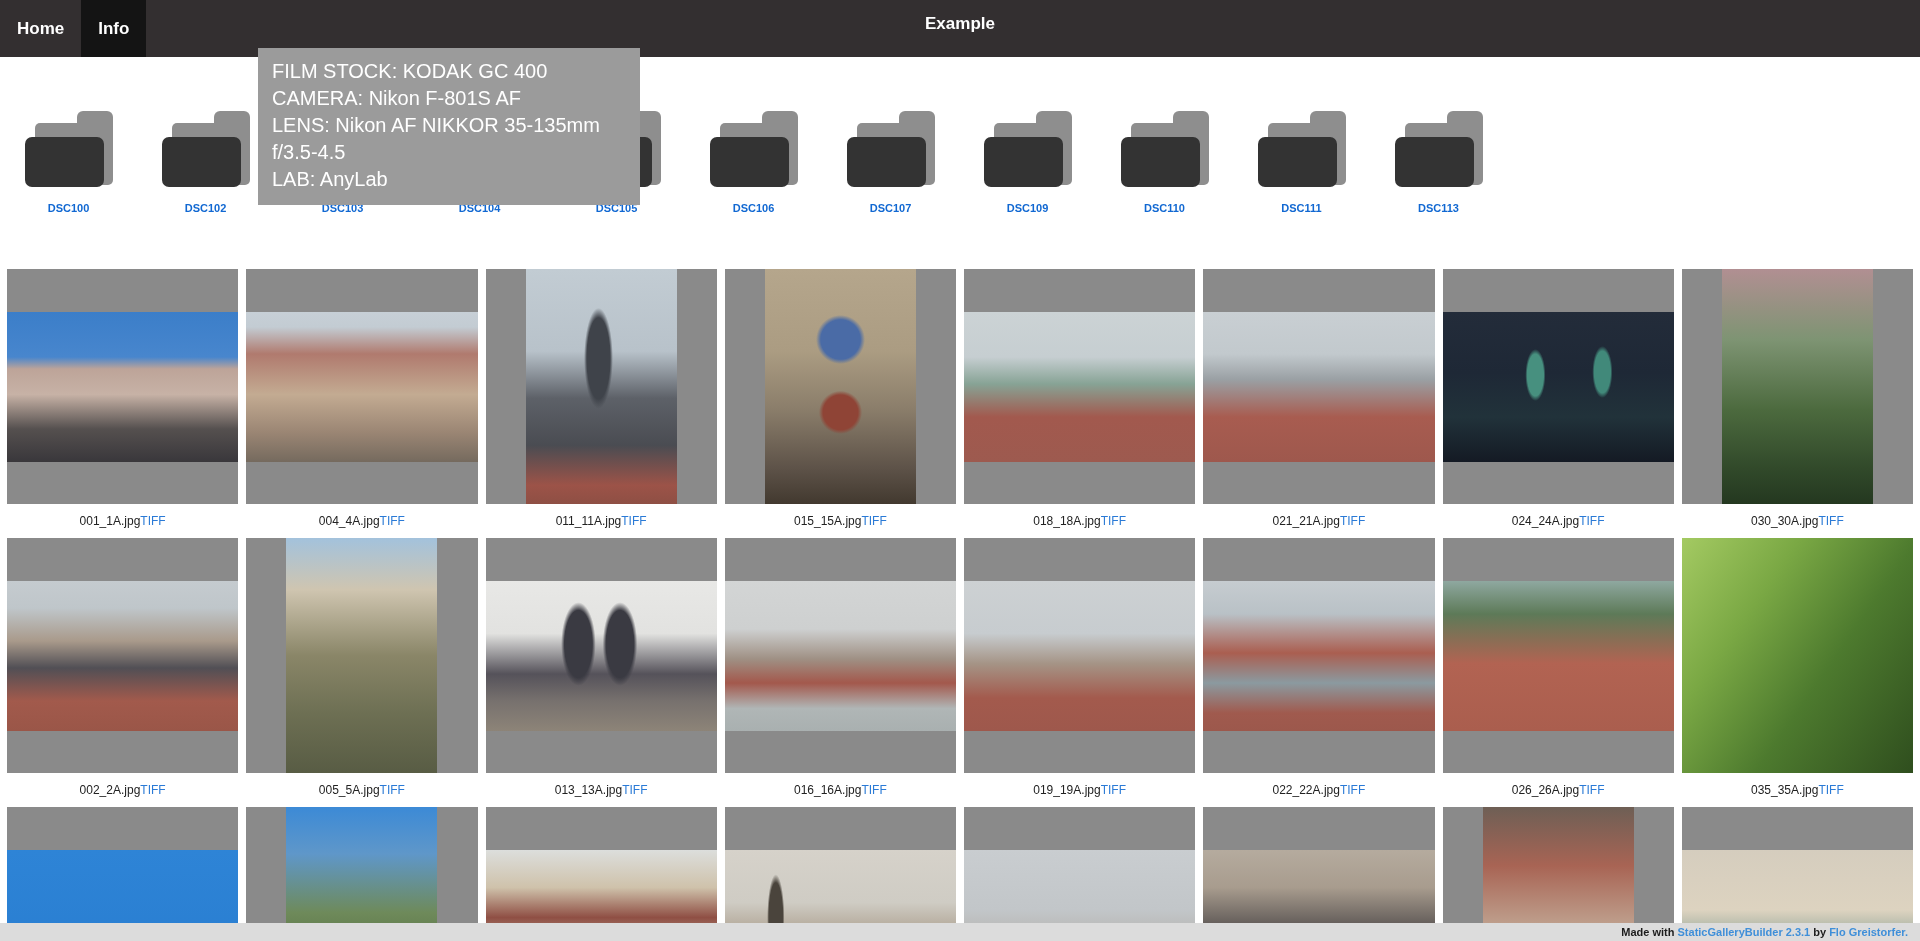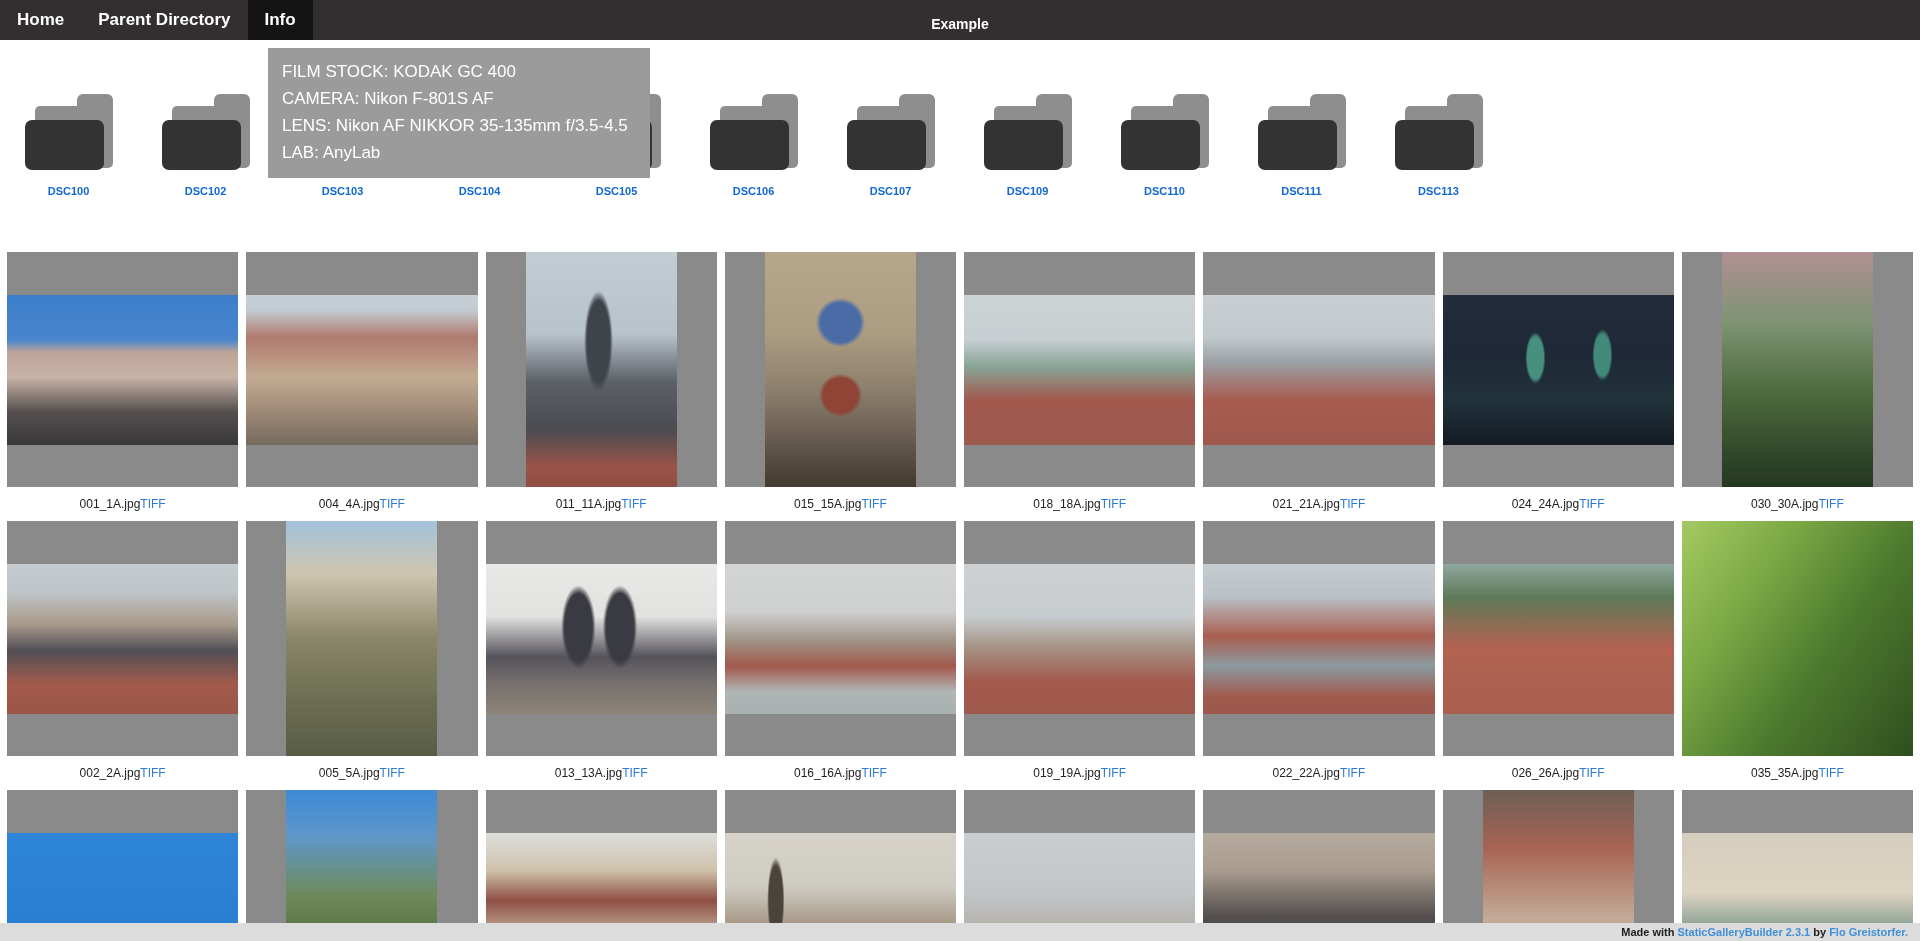--- a/index.html
+++ b/index.html
@@ -1,30 +1,30 @@
 <!DOCTYPE html>
 <html style="--nav-bg: #332f30; --nav-active: #141414; --tooltip-bg: #9b9b9b; --link-blue: #1168d2; --tiff-blue: #2a7ad6; --cell-gray: #8a8a8a; --folder-back: #8e8e8e; --folder-front: #333333; --footer-bg: #dcdcdc; --footer-link: #3f8fd9;"><head>
 <meta charset="utf-8">
 <style>
   * { margin:0; padding:0; box-sizing:border-box; }
   html,body { width:1920px; height:941px; overflow:hidden; background:#fff;
               font-family:"Liberation Sans", sans-serif; }
 
   
-  .navbar { position:relative; height:40px; background:var(--nav-bg); display:flex; align-items:stretch; }
+  .navbar { position:relative; height:57px; background:var(--nav-bg); display:flex; align-items:stretch; }
   .nav-item { display:flex; align-items:center; padding:0 17px; color:#fff; font-size:17px;
               font-weight:bold; cursor:pointer; }
   .nav-item.active { background:var(--nav-active); }
   .nav-title { position:absolute; left:0; right:0; top:0; height:48px; display:flex;
-               align-items:center; justify-content:center; color:#fff; font-size:14px;
+               align-items:center; justify-content:center; color:#fff; font-size:17px;
                font-weight:bold; pointer-events:none; }
 
   
-  .tooltip { position:absolute; left:268px; top:48px; width:382px; z-index:10;
-             background:var(--tooltip-bg); color:#fff; font-size:17px; line-height:27px;
+  .tooltip { position:absolute; left:258px; top:48px; width:382px; z-index:10;
+             background:var(--tooltip-bg); color:#fff; font-size:20px; line-height:27px;
              padding:10px 14px 12px 14px; }
 
   
   .folder-strip { display:flex; margin-top:54px; }
   .folder-item { width:137px; display:flex; flex-direction:column; align-items:center; cursor:pointer; }
   .folder-icon { position:relative; width:88px; height:76px; }
   .folder-back { position:absolute; left:10px; right:0; top:12px; bottom:2px;
                  background:var(--folder-back); border-radius:5px; }
   .folder-tab  { position:absolute; right:0; top:0; width:40%; height:24px;
                  background:var(--folder-back); border-radius:6px 6px 0 0; }
@@ -51,21 +51,20 @@
             display:flex; align-items:center; justify-content:flex-end; padding-right:12px;
             font-size:11px; font-weight:bold; color:#1c1c1c; z-index:20; }
   .footer a { color:var(--footer-link); text-decoration:none; cursor:pointer; }
   .footer span, .footer a { white-space:pre; }
 </style>
 </head>
 <body>
 
 <nav class="navbar">
   <div class="nav-item">Home</div>
-  <div class="nav-item">Parent Directory</div>
   <div class="nav-item active">Info</div>
   <div class="nav-title">Example</div>
 </nav>
 
 <div class="tooltip">
     <div>FILM STOCK: KODAK GC 400</div>
     <div>CAMERA: Nikon F-801S AF</div>
     <div>LENS: Nikon AF NIKKOR 35-135mm f/3.5-4.5</div>
     <div>LAB: AnyLab</div>
   </div>

